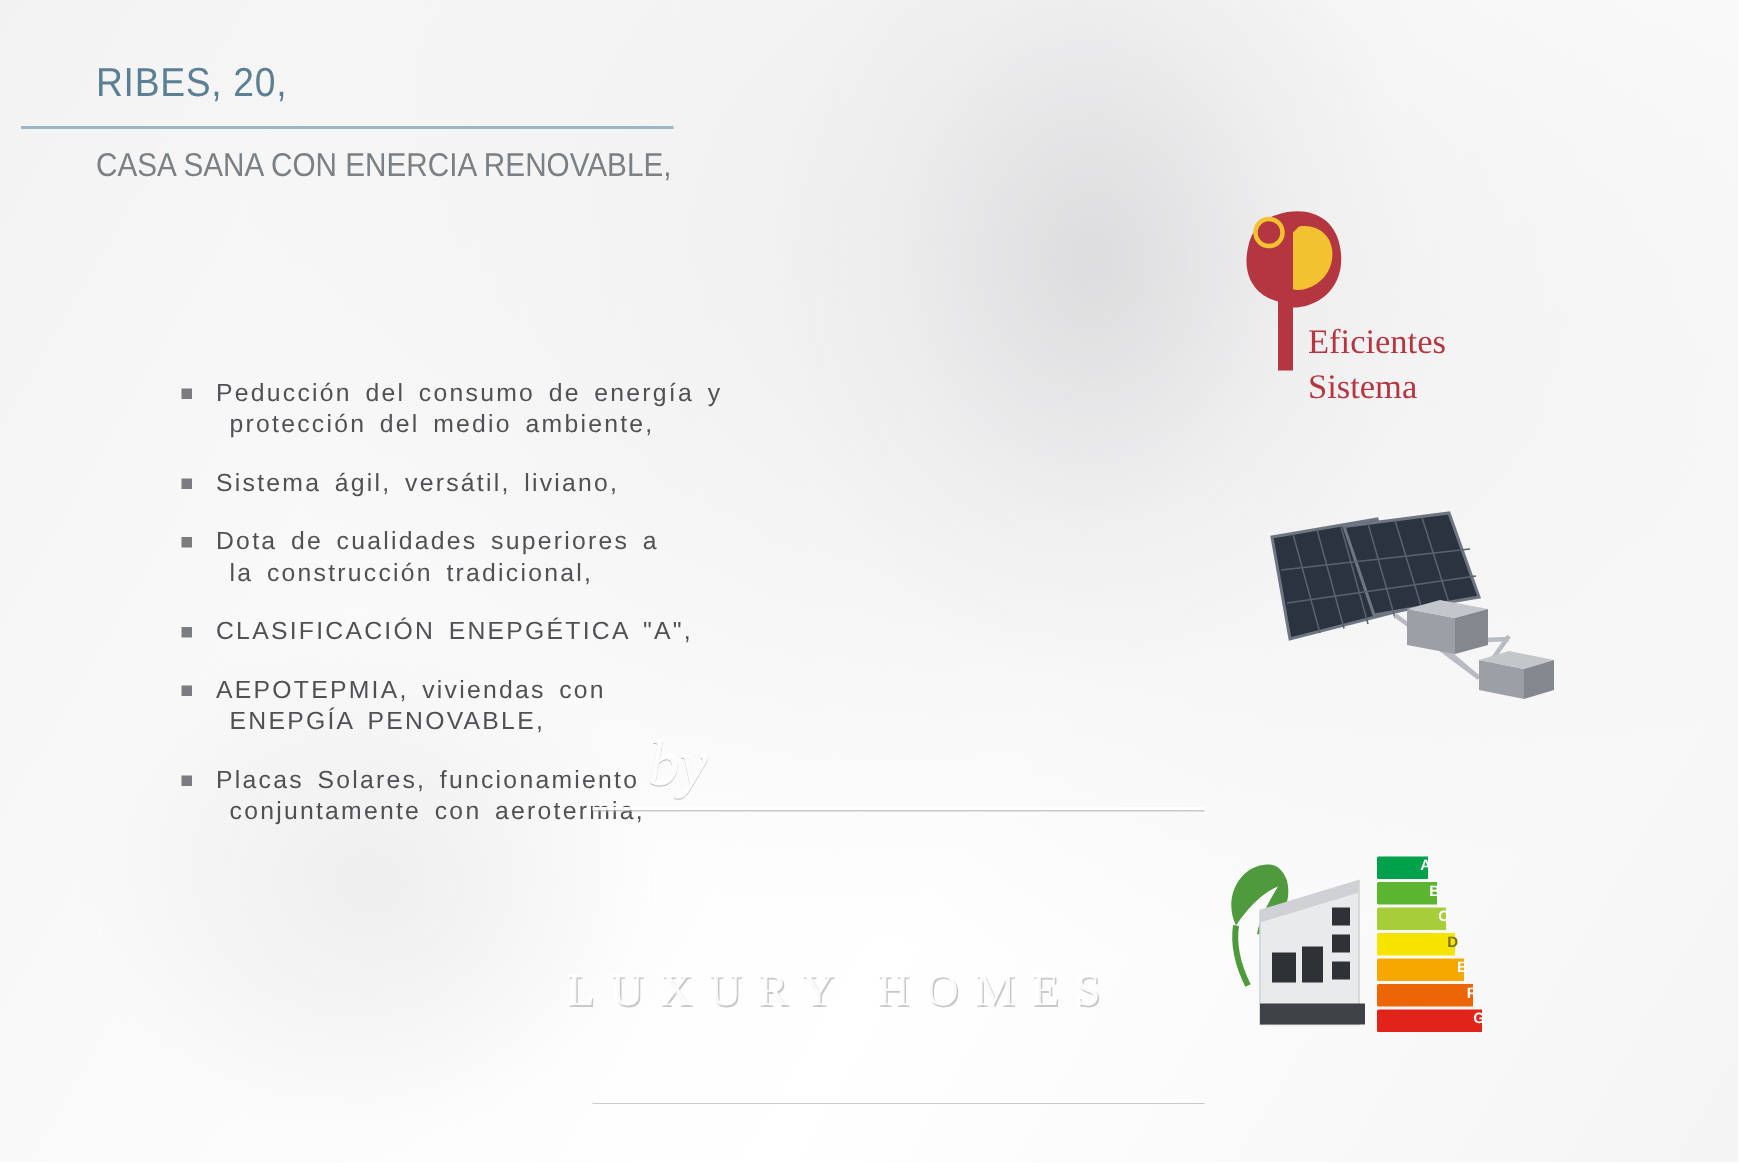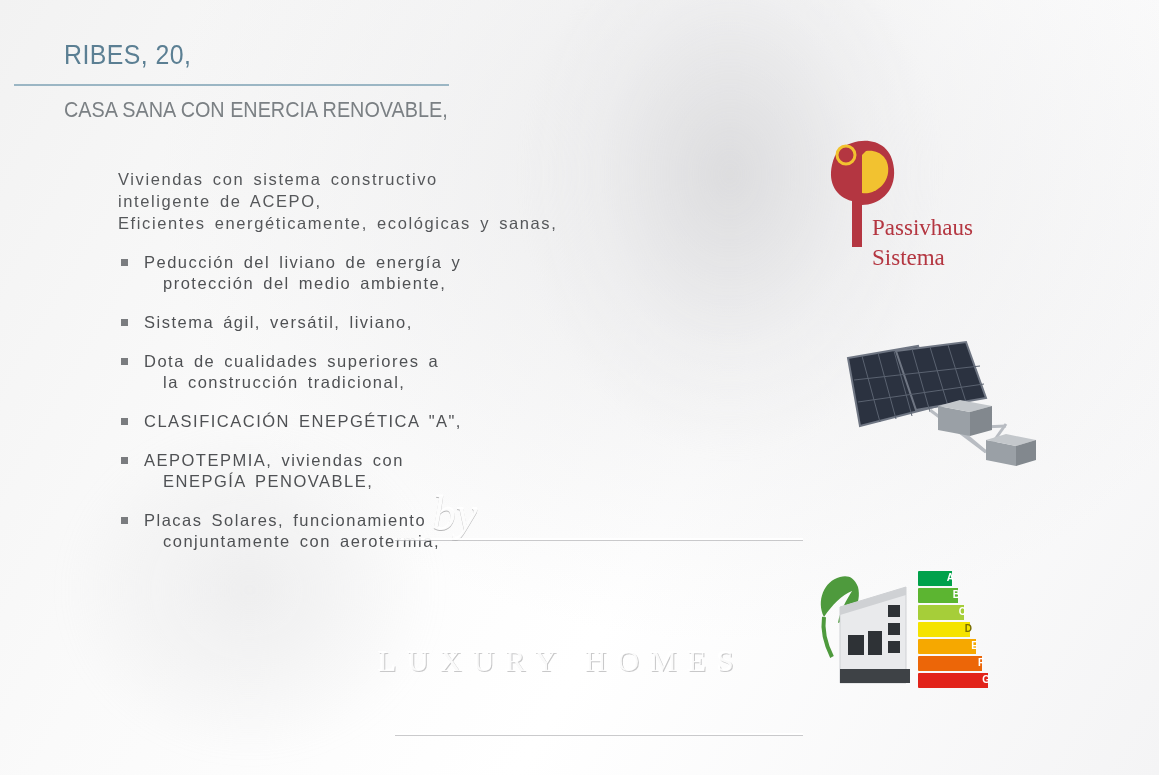--- a/index.html
+++ b/index.html
@@ -112,38 +112,38 @@
   }
   .bullet .sq {
     position: absolute;
     left: 3px;
     top: 7px;
     width: 7px;
     height: 7px;
     background: #7a7c7f;
   }
   .bullet .l { display: block; white-space: nowrap; }
-  .bullet .l2 { margin-left: 19px; }
+  .bullet .l2 { margin-left: 9px; }
 
   
   .watermark {
     position: absolute;
     left: 370px;
     top: 480px;
     width: 420px;
     height: 280px;
     pointer-events: none;
     user-select: none;
   }
   .wm-by {
     position: absolute;
     left: 62px;
     top: 6px;
     font-family: "Liberation Serif", serif;
-    font-size: 48px;
+    font-size: 42px;
     font-style: italic;
     color: rgba(255,255,255,0.95);
     text-shadow: 0 1px 0 rgba(170,170,172,0.85), 0 -1px 0 rgba(255,255,255,0.9);
   }
   .wm-line-top {
     position: absolute;
     left: 25px;
     top: 58px;
     width: 408px;
     height: 2px;
@@ -252,31 +252,26 @@
 
 <div class="slide">
 
   <div class="bg-blob"></div>
   <div class="bg-blob2"></div>
 
   <div class="title">RIBES, 20,</div>
   <div class="title-rule"></div>
   <div class="subtitle">CASA SANA CON ENERCIA RENOVABLE,</div>
 
-  <div class="intro">
-    <div>Viviendas con sistema constructivo</div>
-    <div>inteligente de ACEPO,</div>
-    <div>Eficientes energéticamente, ecológicas y sanas,</div>
-  </div>
 
   <div class="bullets">
 
     <div class="bullet">
       <span class="sq"></span>
-      <span class="l">Peducción del liviano de energía y</span>
+      <span class="l">Peducción del consumo de energía y</span>
       <span class="l l2">protección del medio ambiente,</span>
     </div>
 
     <div class="bullet">
       <span class="sq"></span>
       <span class="l">Sistema ágil, versátil, liviano,</span>
     </div>
 
     <div class="bullet">
       <span class="sq"></span>
@@ -311,21 +306,21 @@
     <div class="wm-line-bottom"></div>
   </div>
 
   <div class="passivhaus">
     <svg width="175" height="120" viewBox="0 0 175 120">
       <path d="M32 8 C50 2, 72 8, 74 34 C76 58, 58 70, 42 70 L42 112 L32 112 L32 66 C16 62, 8 48, 12 30 C15 16, 22 11, 32 8 Z" fill="#b43641"></path>
       <path d="M46 16 C60 14, 70 24, 68 38 C66 52, 52 60, 42 58 L42 20 Z" fill="#f2c230"></path>
       <circle cx="26" cy="20" r="9" fill="none" stroke="#f2c230" stroke-width="3"></circle>
     </svg>
     <div class="ph-text">
-      <div>Passivhaus</div>
+      <div>Eficientes</div>
       <div>Sistema</div>
     </div>
   </div>
 
   <div class="solar">
     <svg width="230" height="150" viewBox="0 0 230 150">
 
       <g transform="translate(0,0)">
         <polygon points="38,18 108,6 128,66 50,86" fill="#2b3240" stroke="#6f7683" stroke-width="2"></polygon>
         <polygon points="86,11 156,2 176,58 106,70" fill="#2b3240" stroke="#6f7683" stroke-width="2"></polygon>

